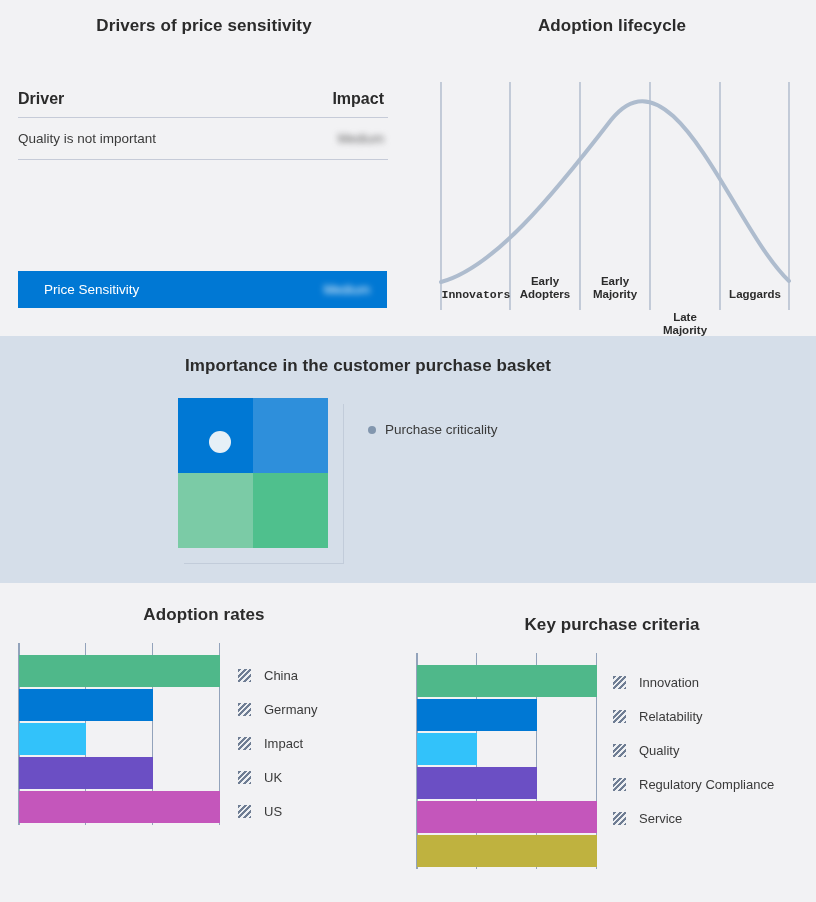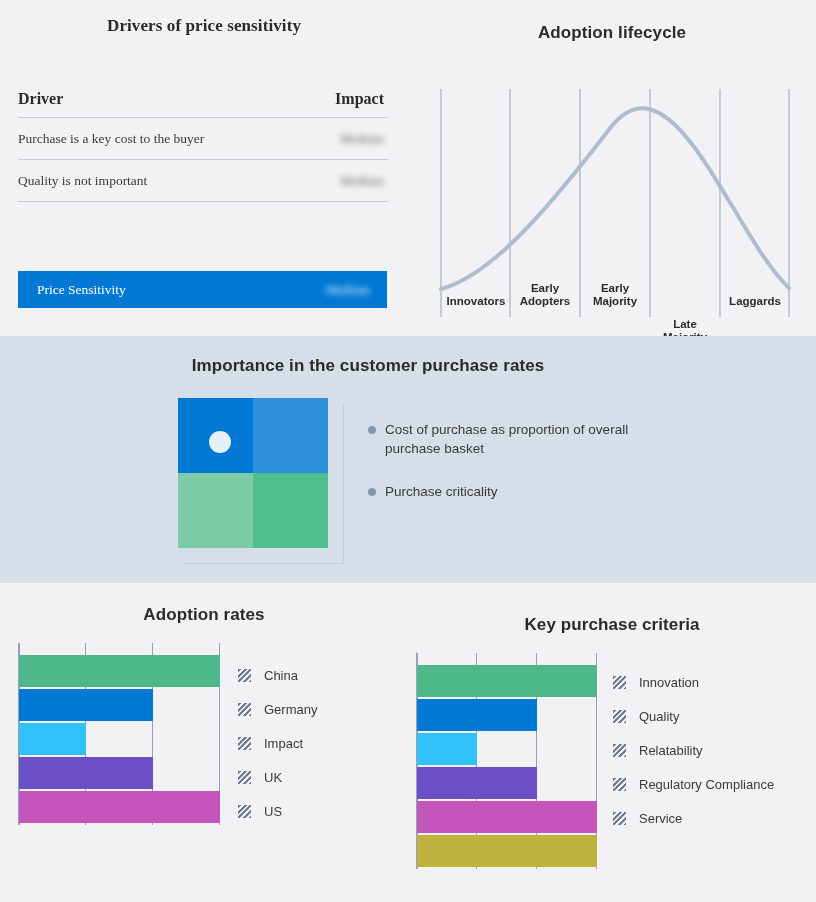--- a/index.html
+++ b/index.html
@@ -29,21 +29,21 @@
     position: absolute;
     left: 0; top: 0;
     width: 816px; height: 336px;
     background: #f2f2f4;
   }
 
   
   #drivers-panel {
     position: absolute;
     left: 0; top: 0;
-    width: 408px; height: 336px; font-family: Liberation Serif, serif;
+    width: 408px; height: 336px;
   }
   #drivers-panel .panel-title {
     position: absolute;
     left: 0; top: 16px;
     width: 408px;
   }
   #drivers-table {
     position: absolute;
     left: 18px; top: 90px;
     width: 370px;
@@ -82,35 +82,35 @@
   }
   #dt-highlight-row {
     position: absolute;
     left: 18px; top: 271px;
     width: 369px; height: 37px;
     background: #0078d4;
     display: flex;
     justify-content: space-between;
     align-items: center;
     box-sizing: border-box;
-    padding: 0 17px 0 19px;
+    padding: 0 17px 0 26px;
   }
   #dt-highlight-row .dt-label {
     font-size: 13.5px;
     color: #ffffff;
   }
   #dt-highlight-row .blurred {
     color: #ffffff;
     margin-right: 0;
   }
 
   
   #lifecycle-panel {
     position: absolute;
-    left: 408px; top: 7px;
+    left: 408px; top: 0;
     width: 408px; height: 260px;
   }
   #lifecycle-panel .panel-title {
     position: absolute;
     left: 0; top: 16px;
     width: 408px;
   }
   #lifecycle-plot {
     position: absolute;
     left: 25px; top: 78px;
@@ -276,24 +276,20 @@
   <div id="drivers-panel">
     <div class="panel-title">Drivers of price sensitivity</div>
 
     <div id="drivers-table">
       <div class="dt-head">
         <span class="dt-head-driver">Driver</span>
         <span class="dt-head-impact">Impact</span>
       </div>
 
       <div class="dt-row">
-        <span class="dt-label">Purchase is a key cost to the buyer</span>
-        <span class="blurred">Medium</span>
-      </div>
-      <div class="dt-row">
         <span class="dt-label">Quality is not important</span>
         <span class="blurred">Medium</span>
       </div>
     </div>
 
     <div id="dt-highlight-row">
       <span class="dt-label">Price Sensitivity</span>
       <span class="blurred">Medium</span>
     </div>
   </div>
@@ -309,21 +305,21 @@
           <line x1="77" y1="4" x2="77" y2="232" stroke="#93a3bb" stroke-width="1"></line>
           <line x1="147" y1="4" x2="147" y2="232" stroke="#93a3bb" stroke-width="1"></line>
           <line x1="217" y1="4" x2="217" y2="232" stroke="#93a3bb" stroke-width="1"></line>
           <line x1="287" y1="4" x2="287" y2="232" stroke="#93a3bb" stroke-width="1"></line>
           <line x1="356" y1="4" x2="356" y2="232" stroke="#93a3bb" stroke-width="1"></line>
         </g>
 
         <path d="M 8,204 C 60,190 118,120 178,42 C 240,-36 300,150 356,203" fill="none" stroke="#aebcce" stroke-width="4" stroke-linecap="round"></path>
       </svg>
 
-      <div class="lc-label" style="left:8px;  top:210px;">
+      <div class="lc-label" style="left:8px;  top:210px;font-family:Liberation Mono, monospace;">
         <div>Innovators</div>
       </div>
       <div class="lc-label" style="left:77px; top:197px;">
         <div>Early</div>
         <div>Adopters</div>
       </div>
       <div class="lc-label" style="left:147px; top:197px;">
         <div>Early</div>
         <div>Majority</div>
       </div>
@@ -332,40 +328,36 @@
         <div>Majority</div>
       </div>
       <div class="lc-label" style="left:287px; top:210px;">
         <div>Laggards</div>
       </div>
     </div>
   </div>
 </div>
 
 <div id="middle-band">
-  <div id="basket-title" class="panel-title">Importance in the customer purchase rates</div>
+  <div id="basket-title" class="panel-title">Importance in the customer purchase basket</div>
 
   <div id="quadrant-wrap">
     <div id="quadrant-shadow"></div>
     <div id="quadrant-grid">
       <div style="background:#0078d4"></div>
       <div style="background:#2e8fdb"></div>
       <div style="background:#7bcba6"></div>
       <div style="background:#4fc08d"></div>
     </div>
     <div id="quadrant-dot"></div>
   </div>
 
   <div id="basket-legend">
     <div class="bl-item">
       <span class="bl-bullet"></span>
-      <span class="bl-text">Cost of purchase as proportion of overall purchase basket</span>
-    </div>
-    <div class="bl-item">
-      <span class="bl-bullet"></span>
       <span class="bl-text">Purchase criticality</span>
     </div>
   </div>
 </div>
 
 <div id="bottom-band">
 
   <div id="adoption-panel" class="bar-panel">
     <div class="panel-title">Adoption rates</div>
 
@@ -451,28 +443,28 @@
       </div>
     </div>
 
     <div class="bar-legend" style="left:205px; top:72px;text-align:right;">
       <div class="bar-legend-item">
         <span class="hatch-swatch"></span>
         <span class="bar-legend-label">Innovation</span>
       </div>
       <div class="bar-legend-item">
         <span class="hatch-swatch"></span>
+        <span class="bar-legend-label">Relatability</span>
+      </div>
+      <div class="bar-legend-item">
+        <span class="hatch-swatch"></span>
         <span class="bar-legend-label">Quality</span>
       </div>
       <div class="bar-legend-item">
         <span class="hatch-swatch"></span>
-        <span class="bar-legend-label">Relatability</span>
-      </div>
-      <div class="bar-legend-item">
-        <span class="hatch-swatch"></span>
         <span class="bar-legend-label">Regulatory Compliance</span>
       </div>
       <div class="bar-legend-item">
         <span class="hatch-swatch"></span>
         <span class="bar-legend-label">Service</span>
       </div>
     </div>
   </div>
 
 </div>

